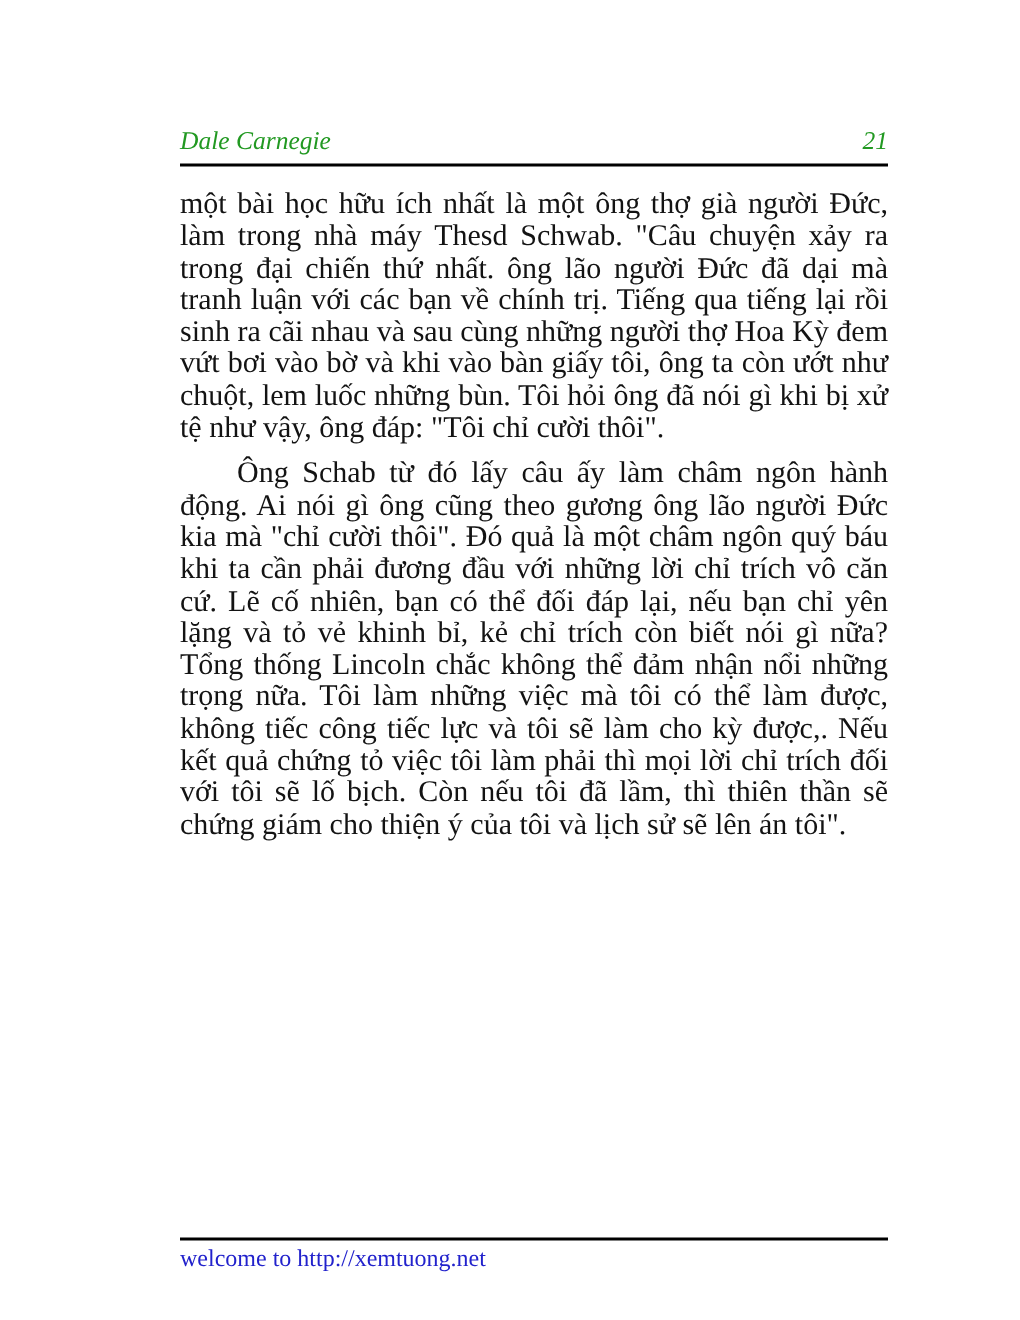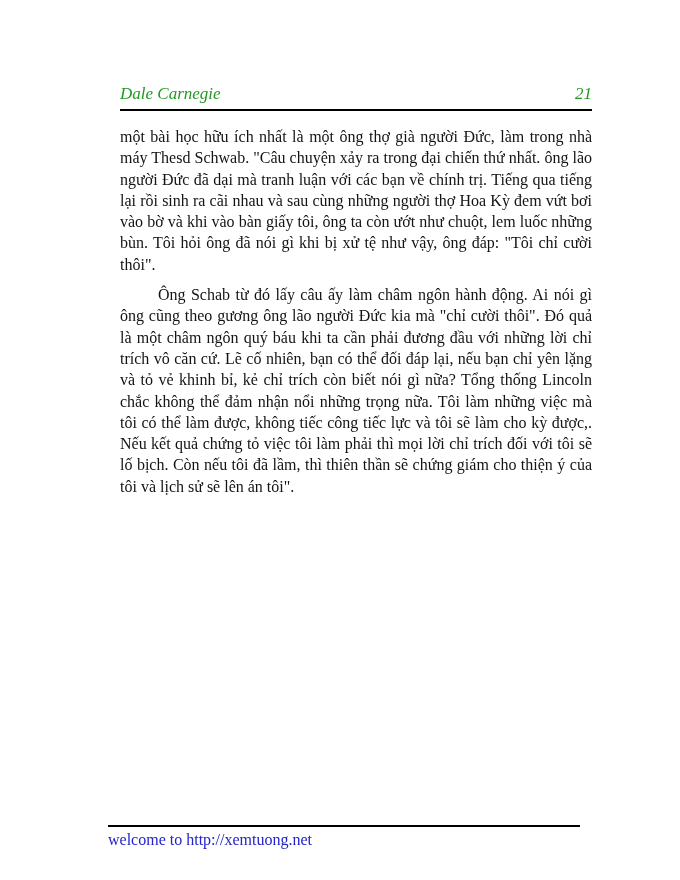--- a/index.html
+++ b/index.html
@@ -37,37 +37,37 @@
     line-height: 20px;
     padding-bottom: 5px;
   }
   .rule {
     border-top: 2px solid #000000;
     width: 100%;
     height: 0;
   }
   .body-text {
     margin-top: 15px;
-    font-size: 16px;
+    font-size: 20px;
     line-height: 21.3px;
     color: #131313;
     text-align: justify;
   }
   .para {
     margin: 0;
   }
   .para + .para {
     margin-top: 9px;
   }
   .para.indent {
     text-indent: 38px;
   }
   .footer {
     position: absolute;
-    left: 108px;
+    left: 120px;
     top: 777px;
     width: 472px;
   }
   .footer-link {
     display: inline-block;
     margin-top: 3px;
     color: #2222cc;
     font-size: 16px;
     line-height: 20px;
     text-decoration: none;

